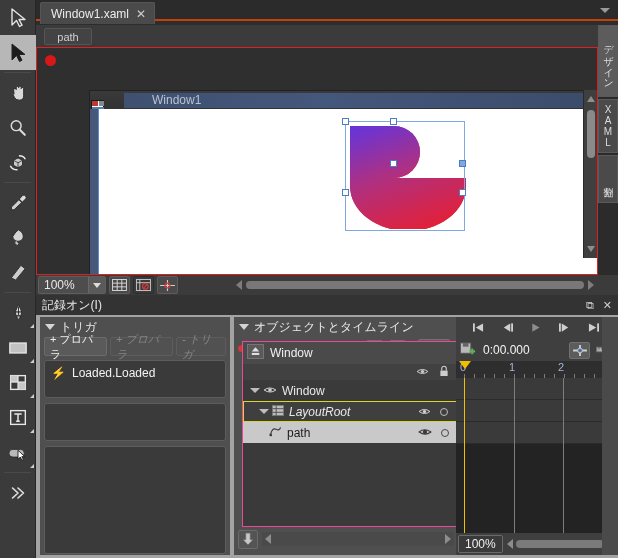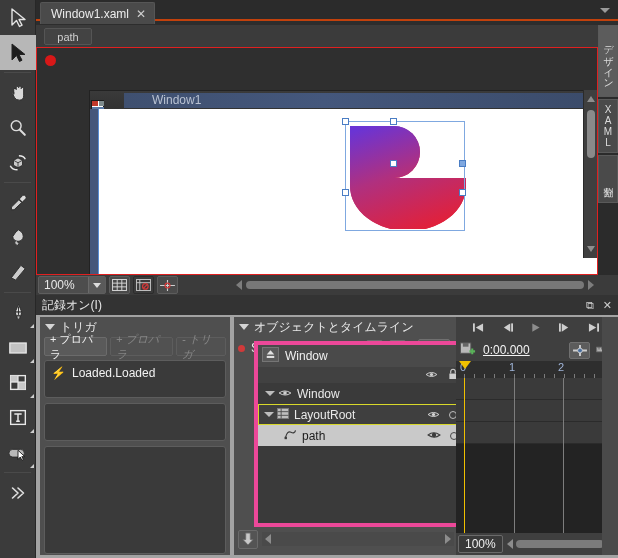--- a/index.html
+++ b/index.html
@@ -279,22 +279,22 @@
   }
   #sb-plus {
     margin-left: 6px; height: 18px; width: 32px;
     background: #5d5d5d; border: 1px solid #707070; border-radius: 2px;
     display: flex; align-items: center; justify-content: space-around;
     color: #f0f0f0; font-size: 13px;
   }
   #sb-plus .tri { width:0;height:0;border-left:4px solid transparent;border-right:4px solid transparent;border-top:4px solid #e0e0e0; }
 
   #tree-area {
-    position: absolute; left: 20px; top: 24px; width: 216px; height: 186px;
-    background: #3a3a3a; border: 4px solid #ec4899;
+    position: absolute; left: 8px; top: 24px; width: 216px; height: 186px;
+    background: #3a3a3a; border: 1px solid #ec4899;
   }
   #tree-head {
     height: 22px; display: flex; align-items: center; gap: 6px; padding-left: 4px;
     background: #4a4a4a; color: #f0f0f0; font-size: 12px;
   }
   #tree-eyes { height: 16px; display: flex; justify-content: flex-end; gap: 10px; padding-right: 8px; align-items: center; background: #414141; }
   .trow { height: 21px; display: flex; align-items: center; font-size: 12px; color: #e9e9e9; position: relative; }
   .trow .lbl { flex: 1; }
   .trow .rgt { display: flex; gap: 9px; padding-right: 8px; align-items: center; }
   .trow.sel-yellow { background: #3f3f3f; border: 1px solid #d8d82a; }
@@ -313,21 +313,21 @@
 
   
   #tl {
     position: absolute; left: 222px; top: 0; width: 160px; height: 238px;
     background: #3f3f3f;
   }
   #tl-transport { height: 22px; display: flex; align-items: center; justify-content: space-around; padding: 0 8px; }
   #tl-transport .tbtn { color: #cfcfcf; font-size: 11px; letter-spacing: -1px; }
   #tl-transport .tbtn.dim { color: #8d8d8d; }
   #tl-timebar { height: 22px; display: flex; align-items: center; gap: 6px; padding-left: 4px; background: #3f3f3f; }
-  #tl-time { color: #f5f5f5; font-size: 12px; flex: 1; text-decoration: underline; }
+  #tl-time { color: #f5f5f5; font-size: 12px; flex: 1; }
   #tl-snap { width: 21px; height: 17px; background: #5c5c5c; border: 1px solid #707070; border-radius: 2px; display:flex;align-items:center;justify-content:center; }
   #tl-ruler {
     position: absolute; left: 0; top: 44px; width: 160px; height: 17px;
     background: #2e2e2e; color: #9fb4d8; font-size: 11px;
   }
   #tl-ruler .rl { position: absolute; top: 0; }
   #tl-ruler .tick { position: absolute; bottom: 0; width: 1px; height: 4px; background: #7c7c7c; }
   #tl-body {
     position: absolute; left: 0; top: 61px; width: 160px; height: 155px;
     background: #232323;
@@ -680,21 +680,21 @@
         <span class="exp"></span>
         <span style="margin-right:5px;">
           <svg width="14" height="10" viewBox="0 0 15 11">
             <path d="M1 5.5 q6 -4.5 13 0 q-6 4.5 -13 0 Z" fill="none" stroke="#d0d0d0" stroke-width="1.1"></path>
             <circle cx="7.5" cy="5.5" r="2" fill="#d0d0d0"></circle>
           </svg>
         </span>
         <span class="lbl">Window</span>
       </div>
 
-      <div class="trow sel-yellow" style="padding-left:0;">
+      <div class="trow sel-yellow" style="padding-left:10px;font-style:italic;">
         <span class="exp"></span>
         <span style="margin-right:5px;">
           <svg width="12" height="11" viewBox="0 0 13 12">
             <rect x="0.5" y="0.5" width="12" height="11" fill="#bdbdbd" stroke="#7a7a7a"></rect>
             <path d="M4.5 0.5 L4.5 11.5 M0.5 4 L12.5 4 M0.5 8 L12.5 8" stroke="#4d4d4d" stroke-width="1"></path>
           </svg>
         </span>
         <span class="lbl">LayoutRoot</span>
         <span class="rgt">
           <span>

